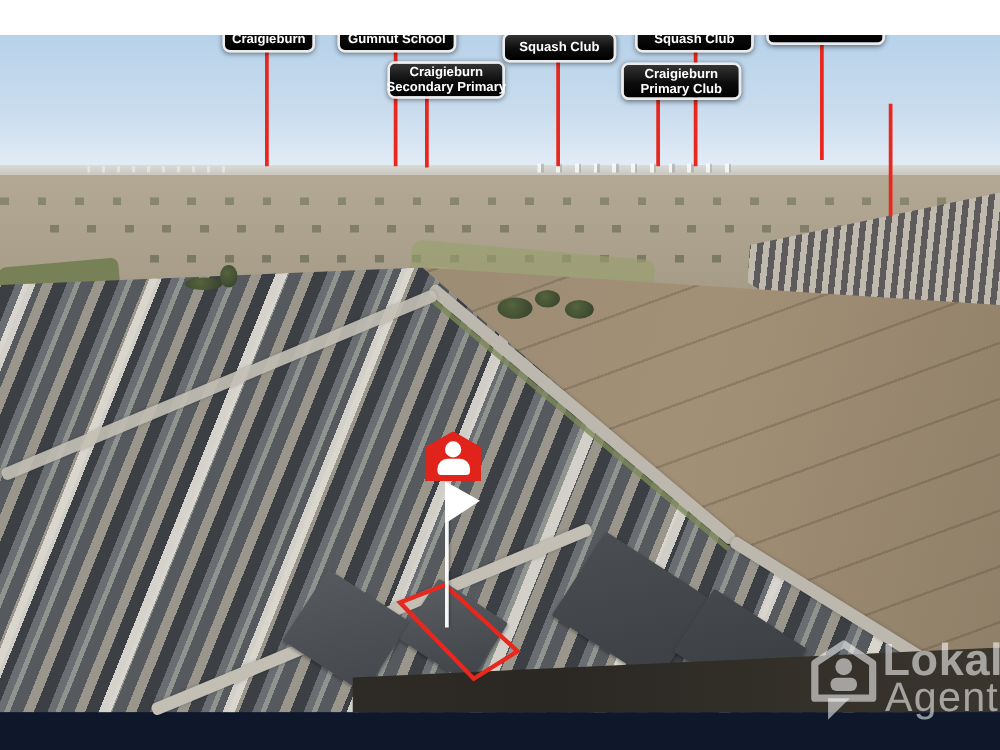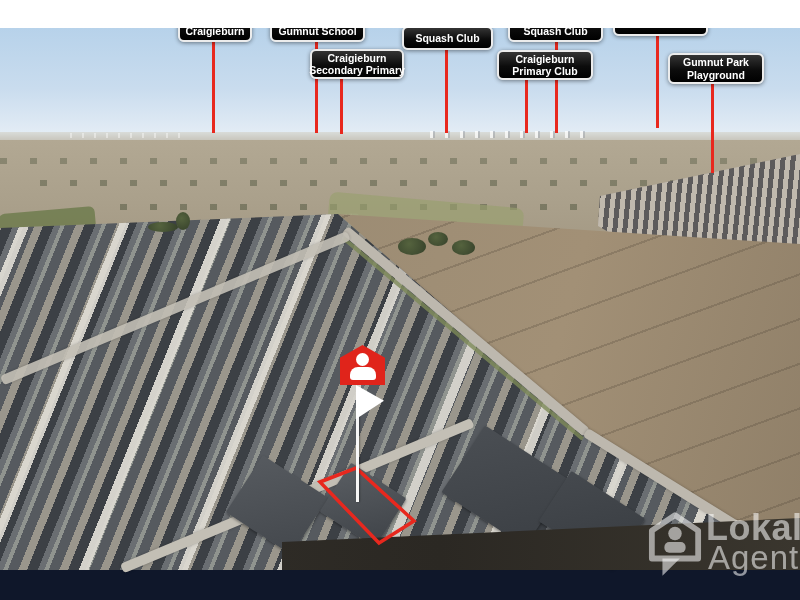--- a/index.html
+++ b/index.html
@@ -159,24 +159,20 @@
         <div>Squash Club</div>
       </div>
       <div class="label-box clipped" style="left: 508px; top: -16px; width: 95px; height: 30px;">
         <div>Squash Club</div>
       </div>
       <div class="label-box" style="left: 497px; top: 22px; width: 96px; height: 30px;">
         <div>Craigieburn</div>
         <div>Primary Club</div>
       </div>
       <div class="label-box clipped" style="left: 613px; top: -22px; width: 95px; height: 30px;"></div>
-      <div class="label-box" style="left: 668px; top: 25px; width: 96px; height: 31px;">
-        <div>Gumnut Park</div>
-        <div>Playground</div>
-      </div>
     </div>
 
   <div class="pole" id="pole" style="left: 356px; top: 372px; height: 102px;"></div>
   <div class="flag" id="flag" style="left: 356px; top: 357px; width: 28px; height: 34px;"></div>
   <div class="pin" id="pin" style="left: 340px; top: 317px; width: 45px; height: 40px; background: rgb(224, 36, 27);">
     <div class="pin-head"></div>
     <div class="pin-body"></div>
   </div>
 
   <div class="watermark">

